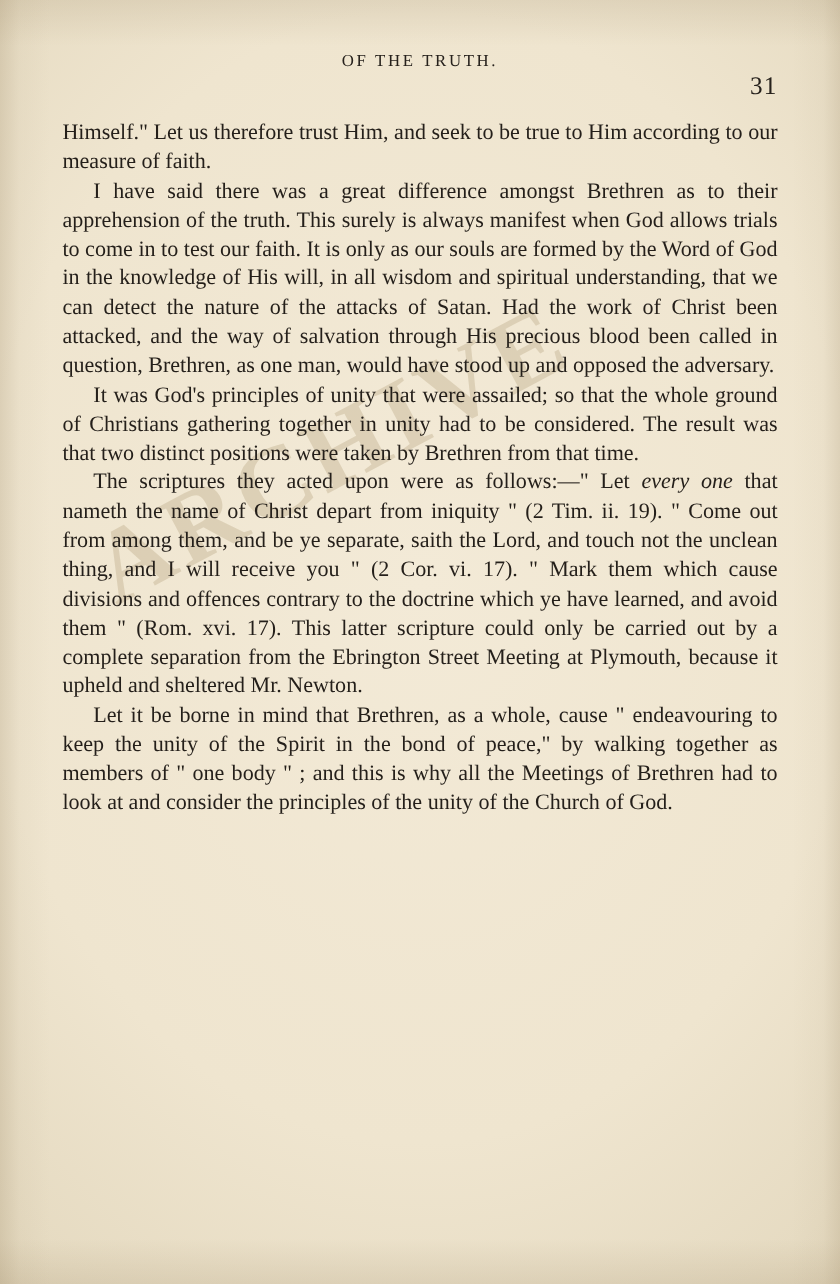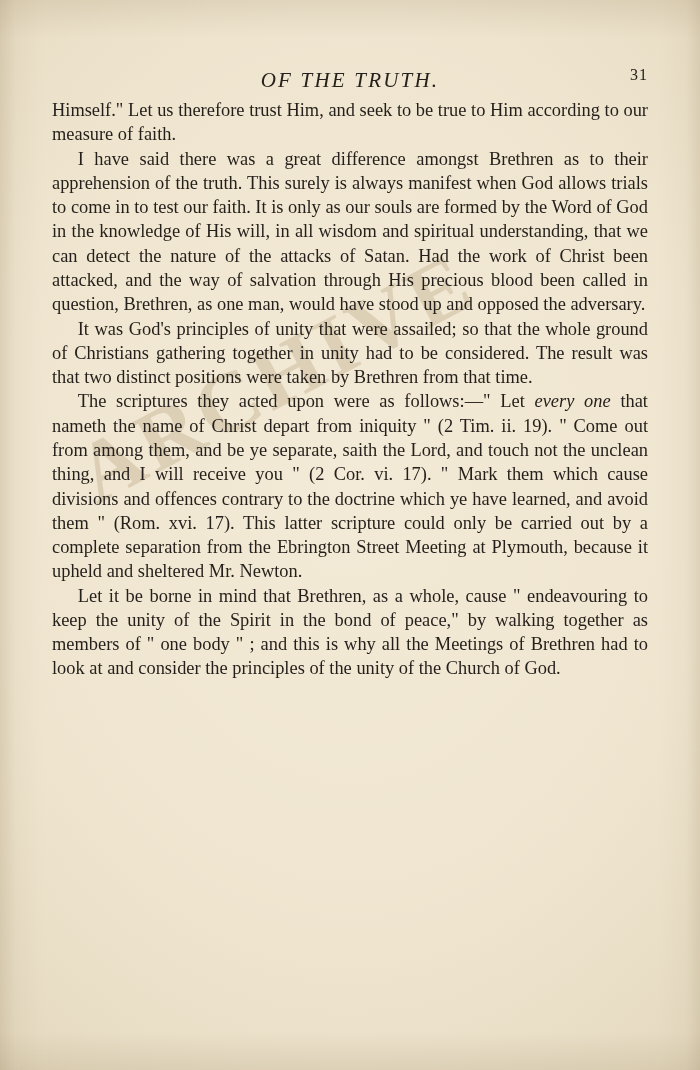--- a/index.html
+++ b/index.html
@@ -57,32 +57,30 @@
     padding: 44px 52px 0 52px;
   }
   .running-head {
     display: flex;
     align-items: baseline;
     justify-content: center;
     position: relative;
     height: 42px;
   }
   .running-head .title {
-    font-size: 21px;
-    font-style: italic;
+    font-size: 14px;
     letter-spacing: 2.2px;
     color: #26211c;
     font-family: "Liberation Serif", serif;
-    margin-top: 24px;
   }
   .running-head .folio {
     position: absolute;
     right: 0;
     bottom: 2px;
-    font-size: 16px;
+    font-size: 21px;
     color: #26211c;
     letter-spacing: 1px;
   }
   .body-text {
     margin-top: 12px;
     font-size: 18.4px;
     line-height: 1.32;
     color: #241f1a;
     text-align: justify;
     text-justify: inter-word;

